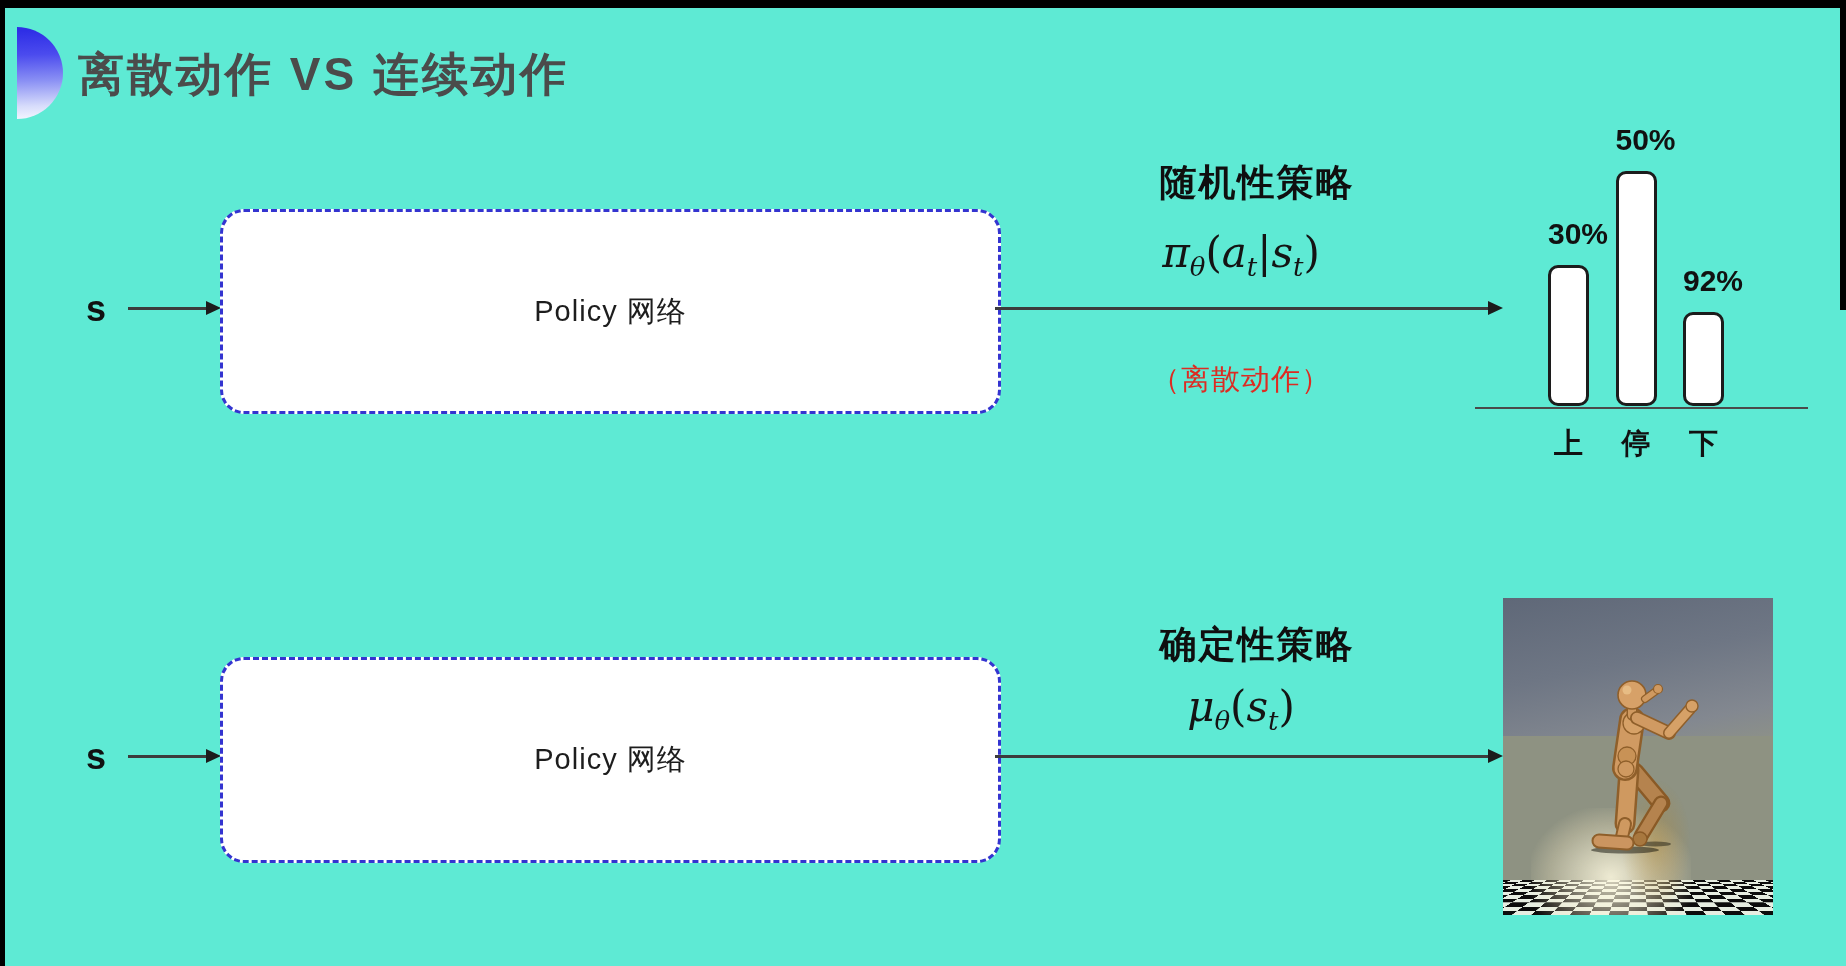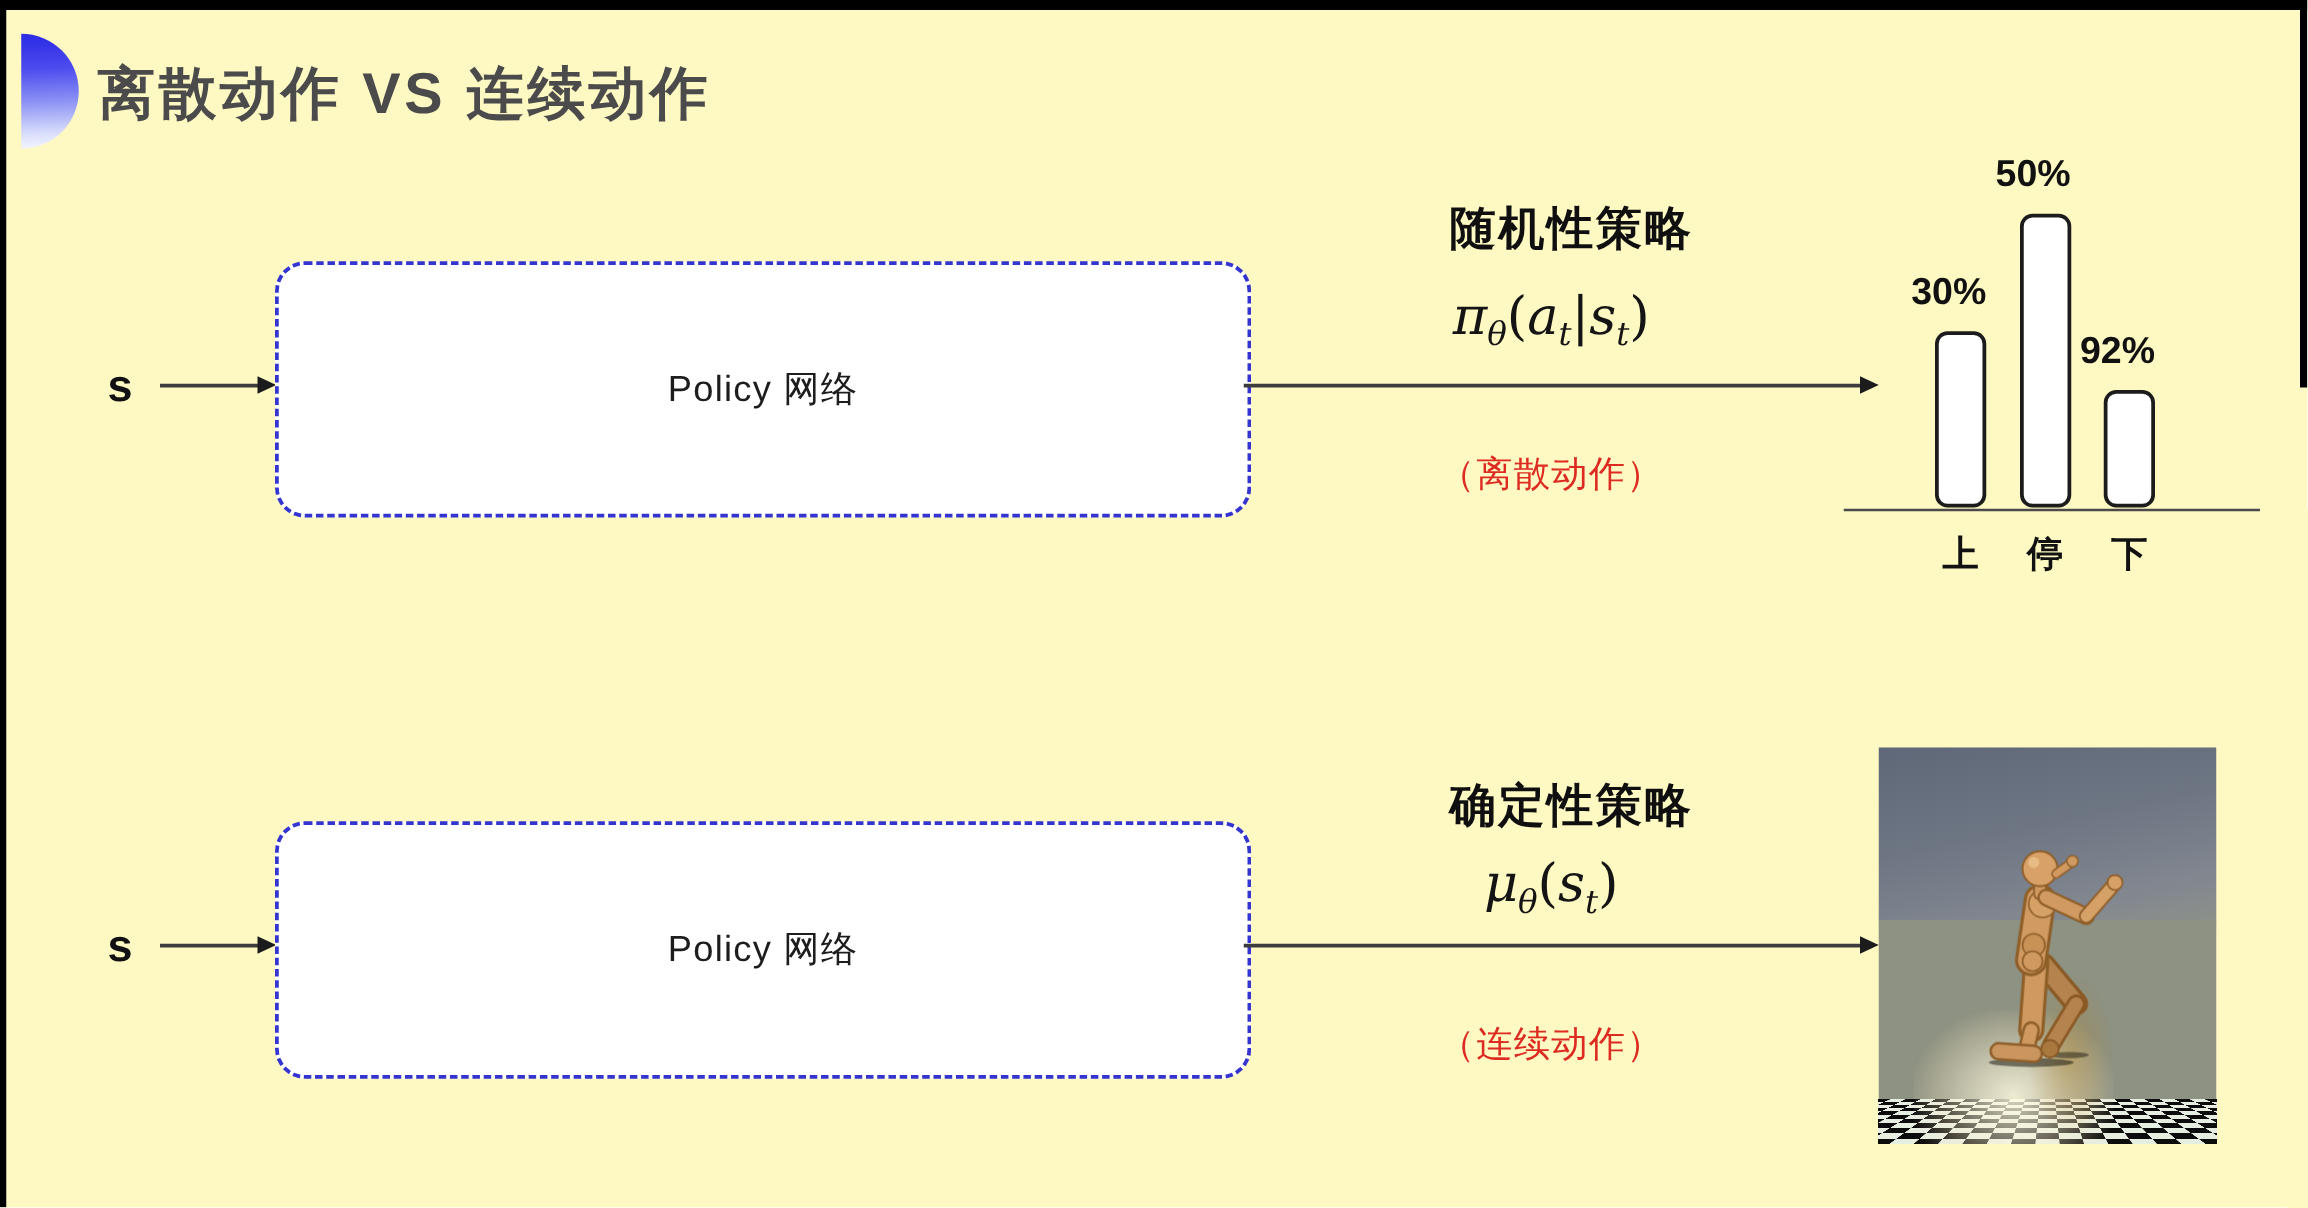--- a/index.html
+++ b/index.html
@@ -1,16 +1,16 @@
 <!DOCTYPE html>
 <html><head>
 <meta charset="utf-8">
 <style>
   html,body{margin:0;padding:0;background:#ffffff;}
-  #canvas{position:relative;width:1846px;height:966px;background:#fef9c3;overflow:hidden;
+  #canvas{position:relative;width:1846px;height:966px;background:#5eead4;overflow:hidden;
           font-family:"Liberation Sans","DejaVu Sans",sans-serif;color:#1a1a1a;}
   .abs{position:absolute;}
 
   
   .frame-top{left:0;top:0;width:1846px;height:8px;background:#000;}
   .frame-left{left:0;top:0;width:5px;height:966px;background:#000;}
   .frame-right{left:1840px;top:0;width:6px;height:310px;background:#000;}
 
   
   .accent{left:17px;top:27px;width:46px;height:92px;
@@ -30,21 +30,21 @@
   .stack{width:366px;text-align:center;}
   .ptype{font-size:37px;font-weight:700;color:#0f0f0f;letter-spacing:2px;white-space:nowrap;margin-left:32px;}
   .formula{font-family:"DejaVu Serif","Liberation Serif",serif;font-size:42px;color:#141414;white-space:nowrap;}
   .formula .it{font-style:italic;}
   .formula sub{font-size:26px;font-style:italic;line-height:0;}
   .note{font-size:29px;font-weight:400;color:#dd2b22;letter-spacing:1px;white-space:nowrap;}
 
   
   .baseline{left:1475px;top:407px;width:333px;height:2px;background:#4a4a4a;}
   .bars{left:1548px;top:150px;width:176px;height:256px;display:flex;align-items:flex-end;justify-content:space-between;}
-  .bar-col{display:flex;flex-direction:column;align-items:flex-end;width:41px;}
+  .bar-col{display:flex;flex-direction:column;align-items:flex-start;width:41px;}
   .pct{font-size:30px;font-weight:600;color:#111;margin-bottom:14px;white-space:nowrap;}
   .bar{width:41px;border:3px solid #1c1c1c;border-radius:10px;background:#fff;box-sizing:border-box;}
   .ticks{left:1548px;top:424px;width:176px;display:flex;justify-content:space-between;}
   .tick{width:41px;text-align:center;font-size:29px;font-weight:600;color:#111;}
 
   
   .mujoco{left:1503px;top:598px;width:270px;height:317px;overflow:hidden;background:#8e9282;}
   .sky{position:absolute;left:0;top:0;width:100%;height:142px;
        background:linear-gradient(168deg,#5f6878 0%,#6e7684 45%,#838890 82%,#8d9188 100%);}
   .floor{position:absolute;left:-265px;bottom:-60px;width:800px;height:560px;
@@ -119,23 +119,20 @@
 
   <div class="abs shaft" style="left:995px;top:755px;width:494px;"></div>
   <div class="abs ahead" style="left:1488px;top:749px;"></div>
 
   <div class="abs stack formula" style="left:1058px;top:682px;">
     <span class="it">μ</span><sub>θ</sub><span>(</span><span class="it">s</span><sub>t</sub><span>)</span>
   </div>
   <div class="abs stack" style="left:1058px;top:620px;">
     <span class="ptype">确定性策略</span>
   </div>
-  <div class="abs stack" style="left:1058px;top:816px;">
-    <span class="note">（连续动作）</span>
-  </div>
 
   <div class="abs mujoco">
     <div class="sky"></div>
     <div class="floor"></div>
     <div class="haze"></div>
     <div class="glow"></div>
     <div class="glow2"></div>
     <svg class="bot" width="270" height="317" viewBox="0 0 270 317">
       <g stroke-linecap="round" fill="none">
 

